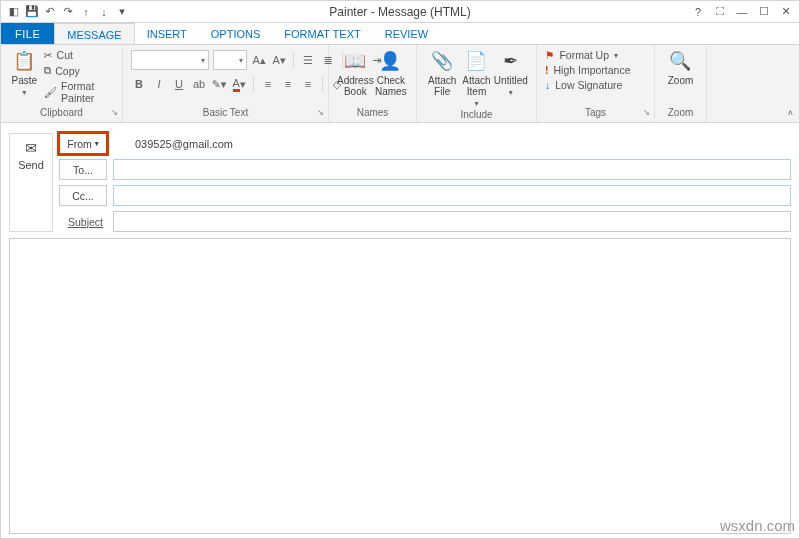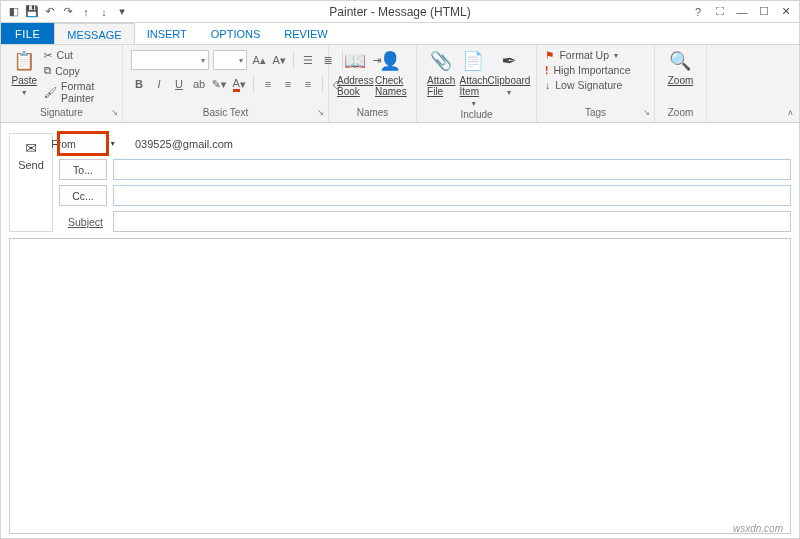--- a/index.html
+++ b/index.html
@@ -21,21 +21,21 @@
   
   .ribbon { height: 78px; background:#f3f3f3; display:flex; border-bottom:1px solid #d4d4d4; position:relative; }
   .group { border-right:1px solid #e1e1e1; padding:4px 8px 2px 8px; display:flex; flex-direction:column; justify-content:space-between; position:relative; }
   .group-body { flex:1; display:flex; align-items:flex-start; }
   .group-title { text-align:center; font-size:10px; color:#666; height:14px; line-height:14px; position:relative; }
   .dlaunch { position:absolute; right:-4px; bottom:0; font-size:8px; color:#777; }
   .collapse-caret { position:absolute; right:6px; bottom:4px; font-size:9px; color:#666; }
 
   .bigbtn { width:38px; display:flex; flex-direction:column; align-items:center; gap:2px; font-size:10px; color:#444; }
   .bigbtn .icn { width:24px; height:24px; display:flex; align-items:center; justify-content:center; font-size:18px; }
-  .bigbtn .lbl { text-align:left; line-height:11px;text-decoration:underline; }
+  .bigbtn .lbl { text-align:center; line-height:11px; }
 
   .clip-list { display:flex; flex-direction:column; gap:3px; margin-left:4px; font-size:10.5px; color:#555;}
   .clip-list .row { display:flex; align-items:center; gap:4px; }
 
   
   .bt-row1, .bt-row2 { display:flex; align-items:center; gap:4px; height:22px; }
   .bt-wrap { display:flex; flex-direction:column; gap:2px; }
   .dd { border:1px solid #c9c9c9; height:20px; display:flex; align-items:center; padding:0 3px; background:#fff; font-size:10px; color:#777; }
   .dd.font { width:78px; } .dd.size { width:34px; }
   .mini { width:16px; height:16px; display:flex; align-items:center; justify-content:center; color:#666; font-size:11px; }
@@ -47,29 +47,29 @@
   .tagcol .row { display:flex; align-items:center; gap:5px; }
   .flag { color:#d73b02; }
   .bang { color:#d73b02; font-weight:bold; }
   .down { color:#2a7ab9; font-weight:bold; }
 
   
   .compose { display:flex; padding:10px 8px 6px 8px; gap:6px; }
   .sendcol { width:44px; display:flex; flex-direction:column; align-items:center; border:1px solid #d9d9d9; padding:6px 2px 2px 2px; gap:3px; }
   .grid { flex:1; display:grid; grid-template-columns: 48px 1fr; gap:5px 6px; align-items:center; }
   .fieldbtn { height:21px; border:1px solid #c9c9c9; background:#fdfdfd; display:flex; align-items:center; justify-content:center; font-size:10.5px; color:#444; }
-  .fieldbtn.from { outline:3px solid #d73b02; outline-offset:-1px;gap:16px; }
+  .fieldbtn.from { outline:3px solid #d73b02; outline-offset:-1px; }
   .input { height:21px; border:1px solid #b6cce2; background:#fff; padding:1px 3px; font-size:11px; }
   .input.free { border:1px solid #c9c9c9; }
   .fromval { font-size:11px; color:#444; padding-left:2px;margin-left:20px; }
   .lbl-right { font-size:10.5px; color:#555; text-align:right; padding-right:4px;text-decoration:underline; }
 
   .bodyarea { border:1px solid #c9c9c9; margin:0 8px 6px 8px; height:296px; background:#fff; }
 
-  .watermark { position:absolute; right:16px; bottom:4px; font-size:10px; color:#999;font-style:italic; }
+  .watermark { position:absolute; right:4px; bottom:4px; font-size:15px; color:#999; }
 </style>
 </head>
 <body>
 
 <div class="titlebar">
   <div class="qat">
     <span class="qicon">◧</span>
     <span class="qicon">💾</span>
     <span class="qicon">↶</span>
     <span class="qicon">↷</span>
@@ -85,20 +85,21 @@
     <span class="wicon">☐</span>
     <span class="wicon">✕</span>
   </div>
 </div>
 
 <div class="tabs">
   <div class="tab file">FILE</div>
   <div class="tab active">MESSAGE</div>
   <div class="tab">INSERT</div>
   <div class="tab">OPTIONS</div>
+  <div class="tab">FORMAT TEXT</div>
   <div class="tab">REVIEW</div>
 </div>
 
 <div class="ribbon">
 
   <div class="group" style="width:122px">
     <div class="group-body">
       <div class="bigbtn">
         <span class="icn">📋</span>
         <span class="lbl">Paste</span>
@@ -112,21 +113,21 @@
         <div class="row">
             <span>⧉</span>
             <span>Copy</span>
           </div>
         <div class="row">
             <span>🖌</span>
             <span>Format Painter</span>
           </div>
       </div>
     </div>
-    <div class="group-title"><span>Signature</span><span class="dlaunch">↘</span></div>
+    <div class="group-title"><span>Clipboard</span><span class="dlaunch">↘</span></div>
   </div>
 
   <div class="group" style="width:206px">
     <div class="group-body">
       <div class="bt-wrap">
         <div class="bt-row1">
           <div class="dd font">
               <span></span>
               <span style="margin-left:auto;font-size:8px">▾</span>
             </div>
@@ -188,21 +189,21 @@
         <span class="icn">📎</span>
         <span class="lbl">Attach<br>File</span>
       </div>
       <div class="bigbtn">
         <span class="icn">📄</span>
         <span class="lbl">Attach<br>Item</span>
         <span style="font-size:8px;color:#666">▾</span>
       </div>
       <div class="bigbtn">
         <span class="icn">✒</span>
-        <span class="lbl">Clipboard</span>
+        <span class="lbl">Untitled</span>
         <span style="font-size:8px;color:#666">▾</span>
       </div>
     </div>
     <div class="group-title">Include</div>
   </div>
 
   <div class="group" style="width:118px">
     <div class="group-body">
       <div class="tagcol">
         <div class="row">

